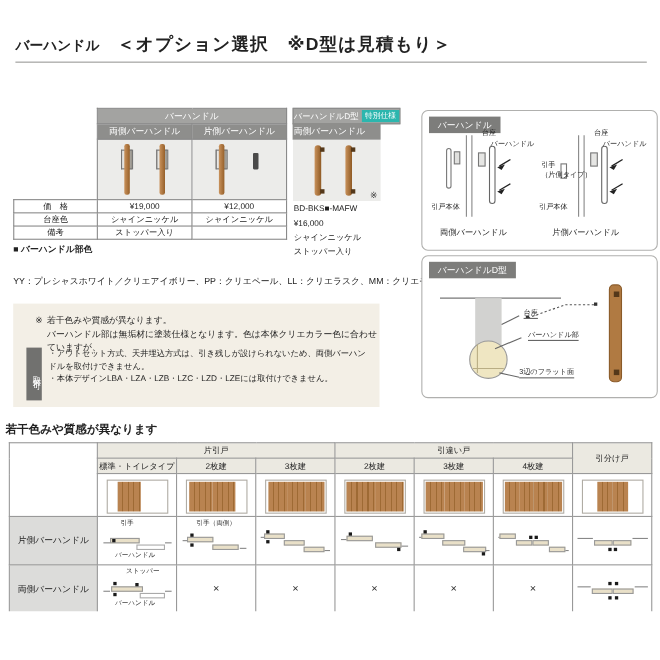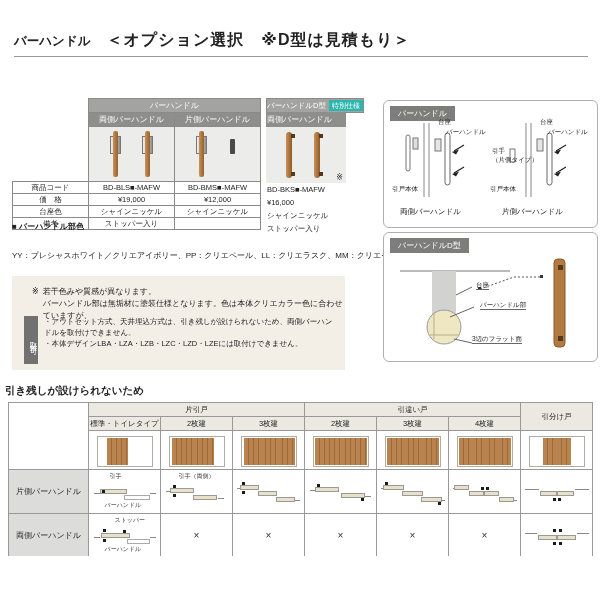--- a/index.html
+++ b/index.html
@@ -108,25 +108,20 @@
               <div class="pbar"></div>
             </div>
       </td>
       <td class="imgc">
         <div class="ph" style="left:20px">
               <div class="pbase"></div>
               <div class="pbar"></div>
             </div>
         <div class="pull" style="left:55px;top:12px"></div>
       </td>
-    </tr>
-    <tr>
-      <td class="lab">商品コード</td>
-      <td class="val">BD-BLS■-MAFW</td>
-      <td class="val">BD-BMS■-MAFW</td>
     </tr>
     <tr>
       <td class="lab">価　格</td>
       <td class="val">¥19,000</td>
       <td class="val">¥12,000</td>
     </tr>
     <tr>
       <td class="lab">台座色</td>
       <td class="val">シャインニッケル</td>
       <td class="val">シャインニッケル</td>
@@ -252,21 +247,21 @@
         <div>バーハンドル部は無垢材に塗装仕様となります。色は本体クリエカラー色に合わせていますが、</div>
       </div>
     </div>
     <div class="rlabel">取付不可</div>
     <div class="ritems">
       <div>・アウトセット方式、天井埋込方式は、引き残しが設けられないため、両側バーハンドルを取付けできません。</div>
       <div>・本体デザインLBA・LZA・LZB・LZC・LZD・LZEには取付けできません。</div>
     </div>
   </div>
 
-  <div class="bt-title">引き残しが設けられないため</div>
+  <div class="bt-title">若干色みや質感が異なります</div>
   <table class="btable">
     <colgroup>
         <col style="width:80px">
         <col style="width:72px">
         <col style="width:72px">
         <col style="width:72px">
         <col style="width:72px">
         <col style="width:72px">
         <col style="width:72px">
         <col style="width:72px">

